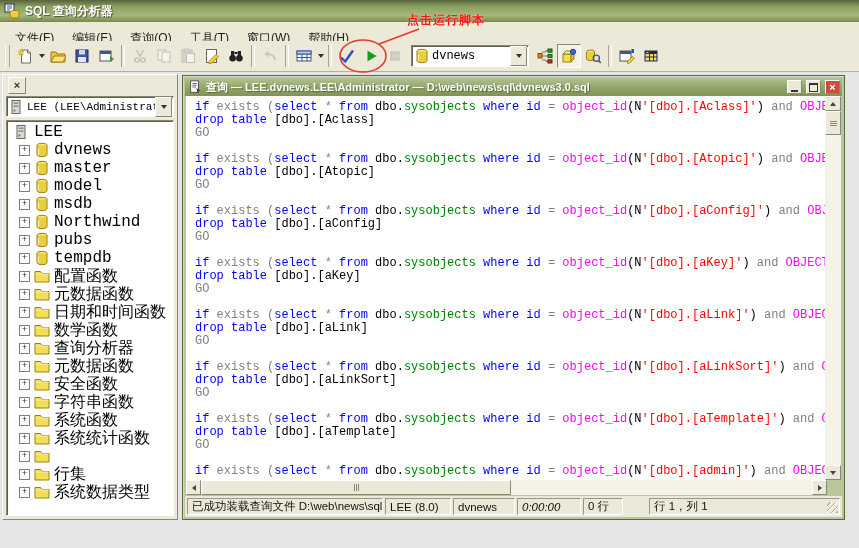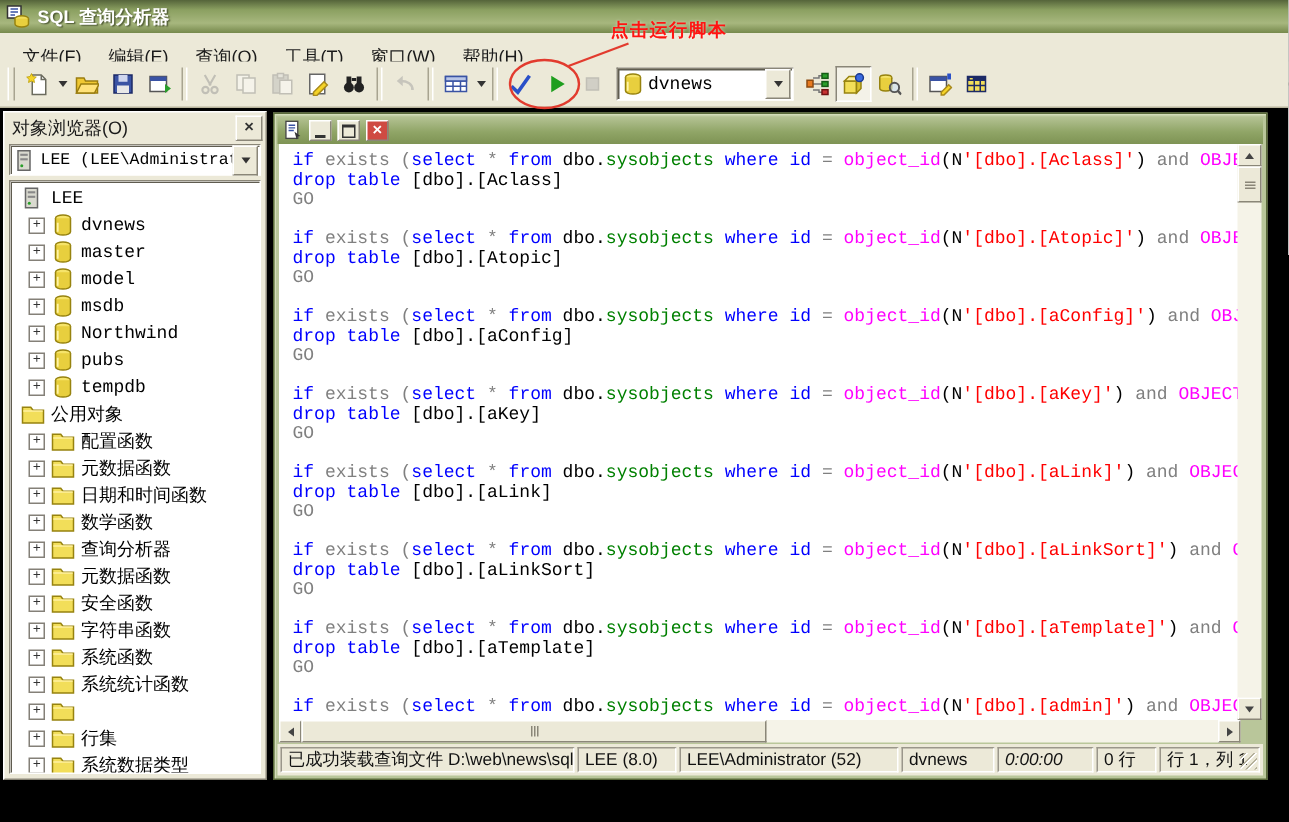--- a/index.html
+++ b/index.html
@@ -1,17 +1,17 @@
 <!DOCTYPE html>
 <html><head>
 <meta charset="utf-8">
 <style>
   html,body{margin:0;padding:0;}
   .app{position:relative;width:859px;height:548px;overflow:hidden;
-       font-family:"Liberation Sans",sans-serif;font-size:12px;background:#000000;
+       font-family:"Liberation Sans",sans-serif;font-size:12px;background:#e5e5e5;
        user-select:none;}
   
   .titlebar{position:absolute;left:0;top:0;width:859px;height:22px;
     background:linear-gradient(180deg,#55643a 0%,#8ba061 30%,#a7b77e 70%,#76894c 100%);
     display:flex;align-items:center;gap:5px;padding-left:4px;box-sizing:border-box;}
   .titlebar .t-text{color:#fff;font-weight:bold;font-size:12px;text-shadow:1px 1px 1px #4a5530;}
   .appicon{width:16px;height:16px;display:inline-block;}
   
   .menubar{position:absolute;left:0;top:22px;width:859px;height:35px;background:#ece9d8;
     border-bottom:2px solid #000000;display:flex;align-items:center;padding-left:6px;box-sizing:border-box;}
@@ -50,21 +50,21 @@
   .lp-combo .c-text{font-size:11px;font-family:"Liberation Mono",monospace;}
   .tree{position:absolute;left:3px;top:45px;right:3px;bottom:3px;background:#fff;
     border:1px solid;border-color:#8a8678 #fff #fff #8a8678;box-shadow:inset 1px 1px 0 #5f5c50;
     overflow:hidden;padding-top:2px;}
   .tree-item{height:18px;display:flex;align-items:center;white-space:nowrap;}
   .tree-item .plusbox{width:9px;height:9px;border:1px solid #848078;background:#fff;flex:0 0 auto;
     display:flex;align-items:center;justify-content:center;font-size:9px;line-height:7px;color:#333;
     font-family:"Liberation Mono",monospace;margin-right:4px;}
   .tree-item .t-icon{width:16px;height:16px;margin-right:4px;flex:0 0 auto;}
   .tree-item .t-icon svg{width:16px;height:16px;}
-  .tree-item .t-label{font-family:"Liberation Mono",monospace;font-size:12px;color:#000;}
+  .tree-item .t-label{font-family:"Liberation Mono",monospace;font-size:16px;color:#000;}
   .lvl0{padding-left:6px;}
   .lvl1{padding-left:12px;}
   .no-plus{padding-left:7px;}
   
   .qwin{position:absolute;left:182px;top:75px;width:663px;height:445px;
     background:#b9c69a;border:1px solid #5a6a3a;box-sizing:border-box;
     box-shadow:inset 1px 1px 0 #d3dcb8;}
   .qw-titlebar{position:absolute;left:2px;top:2px;right:2px;height:18px;
     background:linear-gradient(180deg,#b4c293 0%,#90a567 55%,#7e9354 100%);
     display:flex;align-items:center;gap:4px;padding:0 2px 0 3px;box-sizing:border-box;}
@@ -105,21 +105,21 @@
     display:flex;align-items:center;gap:2px;padding:1px 2px;box-sizing:border-box;}
   .st-seg{height:17px;border:1px solid;border-color:#9a968a #fff #fff #9a968a;background:#ece9d8;
     display:flex;align-items:center;padding:0 4px;box-sizing:border-box;white-space:nowrap;overflow:hidden;
     font-size:11.5px;color:#111;}
   .st-msg{flex:0 0 196px;}
   .st-server{flex:0 0 66px;}
   .st-user{flex:0 0 146px;}
   .st-db{flex:0 0 62px;}
   .st-time{flex:0 0 64px;font-style:italic;}
   .st-rows{flex:0 0 40px;}
-  .st-pos{flex:1 1 auto;position:relative;}
+  .st-pos{flex:1 1 auto;position:relative;margin-left:24px;}
   .resize-grip{position:absolute;right:1px;bottom:1px;width:11px;height:11px;
     background:repeating-linear-gradient(135deg,transparent 0 2px,#b5b19c 2px 3px,#fff 3px 4px);}
 </style>
 </head>
 <body>
 
 <div class="app">
 
   <div class="titlebar">
     <span class="appicon">
@@ -338,21 +338,20 @@
     </div>
 
   <div class="annotation">点击运行脚本</div>
   <svg class="overlay-svg">
     <ellipse cx="363" cy="56" rx="23" ry="16" fill="none" stroke="#e23b2e" stroke-width="1.6"></ellipse>
     <path d="M379 44 L419 29" fill="none" stroke="#e23b2e" stroke-width="1.6"></path>
   </svg>
 
   <div class="left-panel">
     <div class="lp-header">
-      <span class="lp-title">对象浏览器(O)</span>
       <span class="lp-close">×</span>
     </div>
     <div class="combo lp-combo">
       <span class="c-icon">
         <svg viewBox="0 0 16 16">
             <rect x="3" y="1.5" width="8" height="13" fill="#d9d9cf" stroke="#666"></rect>
             <rect x="4.5" y="3.5" width="5" height="1.4" fill="#888"></rect>
             <rect x="4.5" y="6.5" width="5" height="1.4" fill="#888"></rect>
             <circle cx="5.5" cy="11.5" r="1" fill="#2a9e2a"></circle>
           </svg>
@@ -428,27 +427,20 @@
         </div>
         <div class="tree-item lvl1">
           <span class="plusbox">+</span>
           <span class="t-icon"><svg viewBox="0 0 16 16">
               <ellipse cx="8" cy="3.5" rx="5" ry="2.2" fill="#f6e46a" stroke="#97830f"></ellipse>
               <path d="M3 3.5v9c0 1.2 2.2 2.2 5 2.2s5-1 5-2.2v-9" fill="#e8cf3e" stroke="#97830f"></path>
               <path d="M4.5 6.5v6" stroke="#fff4a8" stroke-width="1.2"></path>
             </svg></span>
           <span class="t-label">tempdb</span>
         </div>
-        <div class="tree-item lvl0 no-plus">
-          <span class="t-icon"><svg viewBox="0 0 16 16">
-              <path d="M1 3.5h5.5L8 5.5h7v8.5H1z" fill="#f2de59" stroke="#97830f"></path>
-              <path d="M1.5 6h13" stroke="#fff0a0"></path>
-            </svg></span>
-          <span class="t-label">公用对象</span>
-        </div>
         <div class="tree-item lvl1">
           <span class="plusbox">+</span>
           <span class="t-icon"><svg viewBox="0 0 16 16">
               <path d="M1 3.5h5.5L8 5.5h7v8.5H1z" fill="#f2de59" stroke="#97830f"></path>
               <path d="M1.5 6h13" stroke="#fff0a0"></path>
             </svg></span>
           <span class="t-label">配置函数</span>
         </div>
         <div class="tree-item lvl1">
           <span class="plusbox">+</span>
@@ -550,20 +542,21 @@
 
   <div class="qwin">
     <div class="qw-titlebar">
       <span class="qw-doc-icon">
         <svg viewBox="0 0 16 16">
             <rect x="3" y="1" width="9" height="13" fill="#fff" stroke="#444"></rect>
             <path d="M5 4h5M5 6h5M5 8h4" stroke="#3a53a4" fill="none"></path>
             <path d="M9.5 9l4.5 3.2-2.2.4-.6 2.2z" fill="#333"></path>
           </svg>
       </span>
+      <span class="qw-title">查询 — LEE.dvnews.LEE\Administrator — D:\web\news\sql\dvnews3.0.sql</span>
       <span class="qw-btn">
           <span class="glyph-min"></span>
         </span>
       <span class="qw-btn">
           <span class="glyph-restore"></span>
         </span>
       <span class="qw-btn qw-btn-close">
           <span class="glyph-x">×</span>
         </span>
     </div>
@@ -592,21 +585,20 @@
           <span class="grip-h"></span>
         </span>
       <span class="sb-btn" style="right:0;top:0;width:15px;height:15px;">
           <span class="tri-rt"></span>
         </span>
     </div>
 
     <div class="qw-status">
         <span class="st-seg st-msg">已成功装载查询文件 D:\web\news\sql\dvnews3.0.</span>
         <span class="st-seg st-server">LEE (8.0)</span>
-        <span class="st-seg st-user">LEE\Administrator (52)</span>
         <span class="st-seg st-db">dvnews</span>
         <span class="st-seg st-time">0:00:00</span>
         <span class="st-seg st-rows">0 行</span>
         <span class="st-seg st-pos">行 1，列 1<span class="resize-grip"></span></span>
       </div>
   </div>
 
 </div>
 
 </body></html>

